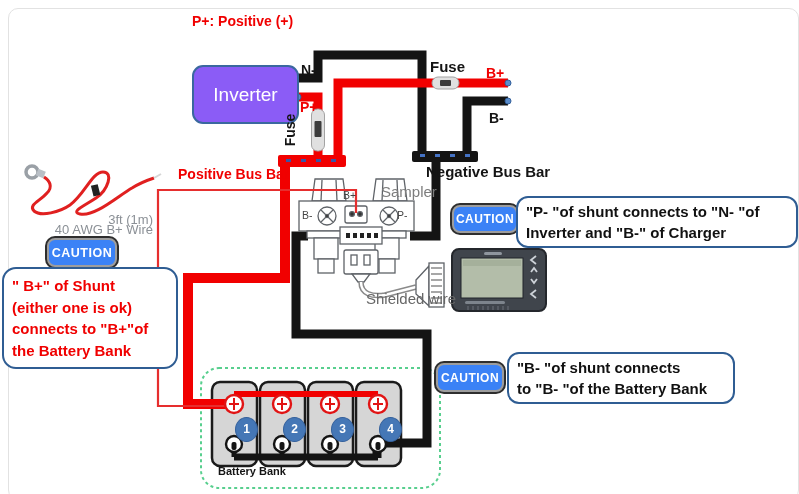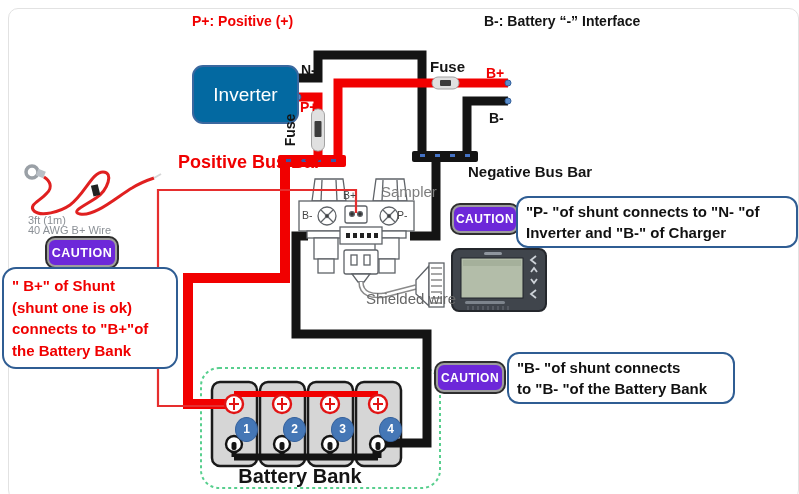--- a/index.html
+++ b/index.html
@@ -5,31 +5,31 @@
   html,body{margin:0;padding:0;background:#fff;}
   #canvas{position:relative;width:799px;height:494px;background:#fff;overflow:hidden;
           font-family:"Liberation Sans",sans-serif;}
   .abs{position:absolute;}
   .frame{left:8px;top:8px;width:789px;height:490px;border:1px solid #e2e2e2;border-radius:10px;}
   .lbl{position:absolute;white-space:nowrap;}
   .bold{font-weight:bold;}
   .red{color:#f00000;}
   .blk{color:#141414;}
   .legend{font-size:14px;font-weight:bold;line-height:18px;}
-  .devbox{position:absolute;background:#0369a1;border:2px solid #3a689f;border-radius:11px;
+  .devbox{position:absolute;background:#8b5cf6;border:2px solid #3a689f;border-radius:11px;
           color:#fff;display:flex;align-items:center;justify-content:center;font-size:19px;}
-  .cautionBadge{position:absolute;background:#6d28d9;border:2px solid #9d9d9d;box-shadow:0 0 0 2px #2e2e2e;
+  .cautionBadge{position:absolute;background:#3b82f6;border:2px solid #9d9d9d;box-shadow:0 0 0 2px #2e2e2e;
           border-radius:8px;color:#fff;font-size:12.5px;font-weight:bold;letter-spacing:.5px;
           display:flex;align-items:center;justify-content:center;}
   .noteBox{position:absolute;background:#fff;border:2.5px solid #2f5d93;border-radius:12px;
           font-weight:bold;color:#111;}
   .noteBox .line{white-space:nowrap;}
   .badge{position:absolute;width:21px;height:23px;background:#4577b6;border:1px solid #35619c;
          border-radius:50%;color:#fff;font-size:12px;font-weight:bold;text-align:center;line-height:22px;}
-  .tinytxt{position:absolute;font-size:11px;color:#8b9096;text-align:left;line-height:10px;}
+  .tinytxt{position:absolute;font-size:13px;color:#8b9096;text-align:right;line-height:10px;}
   .sm{font-size:15px;color:#7d7d7d;}
   .term{font-size:10.5px;color:#454545;}
 </style>
 </head>
 <body>
 
 <div id="canvas">
   <div class="abs frame"></div>
 
   <svg class="abs" width="799" height="494" viewBox="0 0 799 494" style="left:0;top:0">
@@ -211,67 +211,66 @@
       <path d="M44,177 C50,181 53,187 47,193 C40,201 28,205 34,211 C41,217 60,212 70,205 C85,194 92,172 103,172 C114,172 108,190 96,198 C84,206 70,212 80,214 C95,217 118,196 132,188 C140,183 148,180 154,178" fill="none" stroke="#e02020" stroke-width="3"></path>
       <rect x="92" y="185" width="7" height="11" fill="#222" transform="rotate(-14 95 190)"></rect>
       <line x1="154" y1="178" x2="161" y2="174" stroke="#d5d5d5" stroke-width="2"></line>
     </g>
   </svg>
 
   <div class="lbl legend" style="left:192px;top:12px">
     <div class="red">P+: Positive (+)</div>
   </div>
   <div class="lbl legend" style="left:484px;top:12px">
-    <div class="blk">B-: Battery “-” Interface</div>
   </div>
 
   <div class="devbox" style="left:192px;top:65px;width:103px;height:55px">
     <span>Inverter</span>
   </div>
 
   <div class="lbl bold blk" style="left:301px;top:62px;font-size:14px">N-</div>
   <div class="lbl bold red" style="left:300px;top:99px;font-size:14px">P+</div>
   <div class="lbl bold red" style="left:486px;top:65px;font-size:14px">B+</div>
   <div class="lbl bold blk" style="left:489px;top:110px;font-size:14px">B-</div>
 
   <div class="lbl bold blk" style="left:268px;top:122px;width:44px;height:16px;text-align:center;font-size:14px;transform:rotate(-90deg)">Fuse</div>
   <div class="lbl bold blk" style="left:430px;top:58px;font-size:15px">Fuse</div>
 
-  <div class="lbl bold red" style="left:178px;top:152px;font-size:18px">Positive Bus Bar</div>
-  <div class="lbl bold blk" style="left:468px;top:163px;font-size:15px">Negative Bus Bar</div>
+  <div class="lbl bold red" style="left:178px;top:166px;font-size:14px">Positive Bus Bar</div>
+  <div class="lbl bold blk" style="left:426px;top:163px;font-size:15px">Negative Bus Bar</div>
 
   <div class="lbl sm" style="left:381px;top:183px">Sampler</div>
   <div class="lbl term" style="left:302px;top:209px">B-</div>
   <div class="lbl term" style="left:343px;top:189px">B+</div>
   <div class="lbl term" style="left:397px;top:209px">P-</div>
   <div class="lbl sm" style="left:366px;top:290px;color:#666">Shielded wire</div>
 
   <div class="tinytxt" style="left:28px;top:215px;width:125px">
     <div>3ft (1m)</div>
     <div>40 AWG B+ Wire</div>
   </div>
 
   <div class="cautionBadge" style="left:47px;top:238px;width:66px;height:25px">CAUTION</div>
   <div class="cautionBadge" style="left:452px;top:205px;width:62px;height:24px;font-size:12px">CAUTION</div>
   <div class="cautionBadge" style="left:436px;top:363px;width:64px;height:25px;font-size:12px">CAUTION</div>
 
   <div class="noteBox" style="left:2px;top:267px;width:156px;padding:6px 8px;font-size:15px;line-height:21.5px;color:#f00000;border-radius:14px">
     <div class="line">" B+" of Shunt</div>
-    <div class="line">(shunt one is ok)</div>
+    <div class="line">(either one is ok)</div>
     <div class="line">connects to "B+"of</div>
     <div class="line">the Battery Bank</div>
   </div>
   <div class="noteBox" style="left:516px;top:196px;width:262px;padding:3px 8px;font-size:15px;line-height:21px">
     <div class="line">"P- "of shunt connects to "N- "of</div>
     <div class="line">Inverter and "B-" of Charger</div>
   </div>
   <div class="noteBox" style="left:507px;top:352px;width:208px;padding:3px 8px;font-size:15px;line-height:21px">
     <div class="line">"B- "of shunt connects</div>
     <div class="line">to "B- "of the Battery Bank</div>
   </div>
 
   <div class="badge" style="left:235px;top:417px">1</div>
   <div class="badge" style="left:283px;top:417px">2</div>
   <div class="badge" style="left:331px;top:417px">3</div>
   <div class="badge" style="left:379px;top:417px">4</div>
 
-  <div class="lbl bold blk" style="left:230px;top:465px;width:140px;text-align:center;font-size:20px">Battery Bank</div>
+  <div class="lbl bold blk" style="left:218px;top:465px;width:140px;text-align:left;font-size:11px">Battery Bank</div>
 </div>
 
 </body></html>

